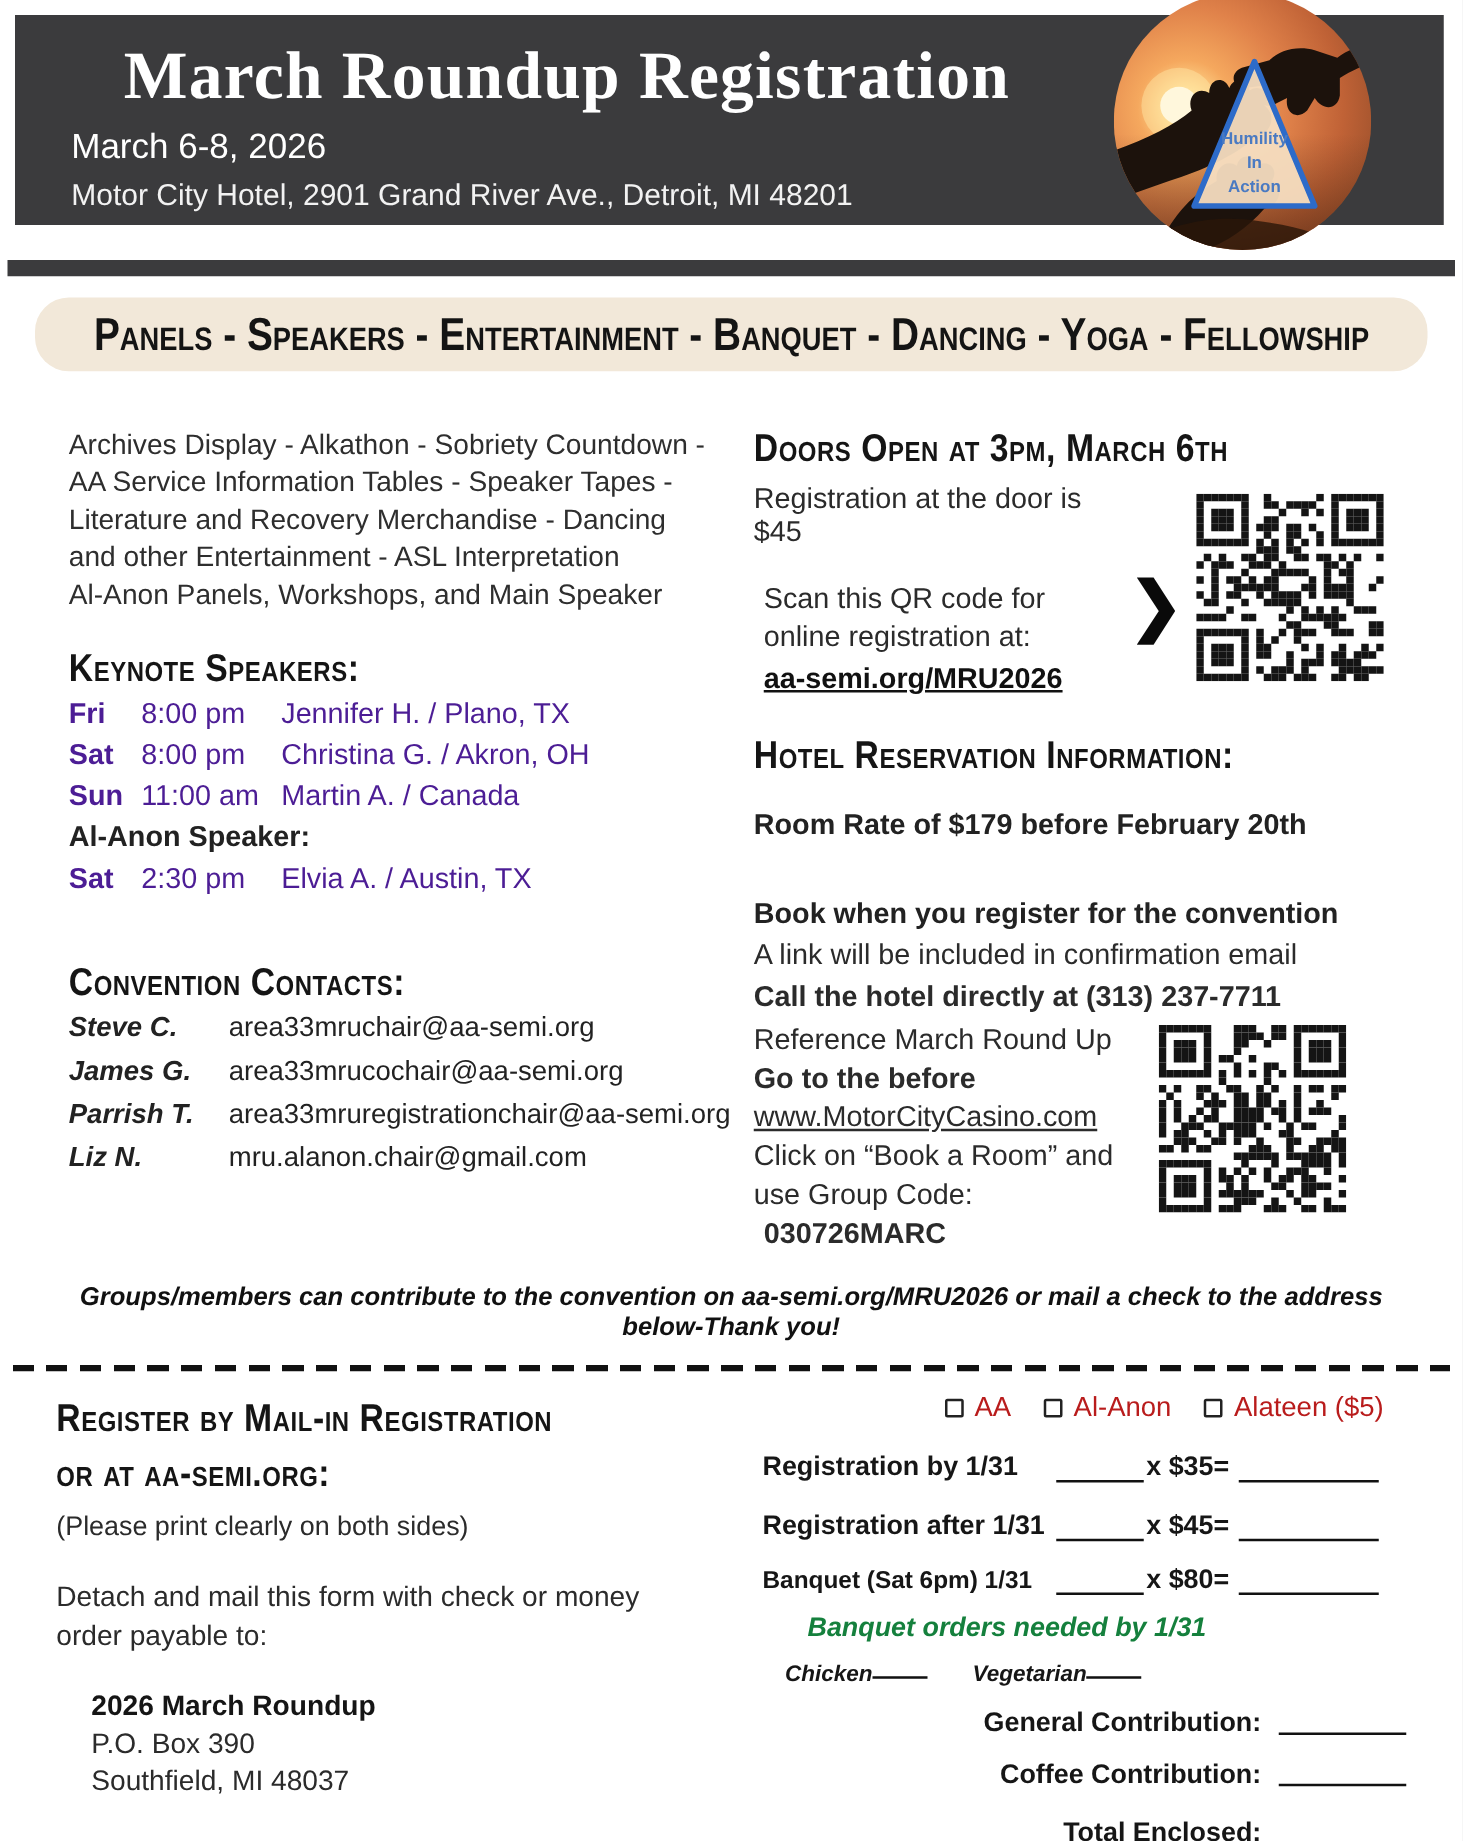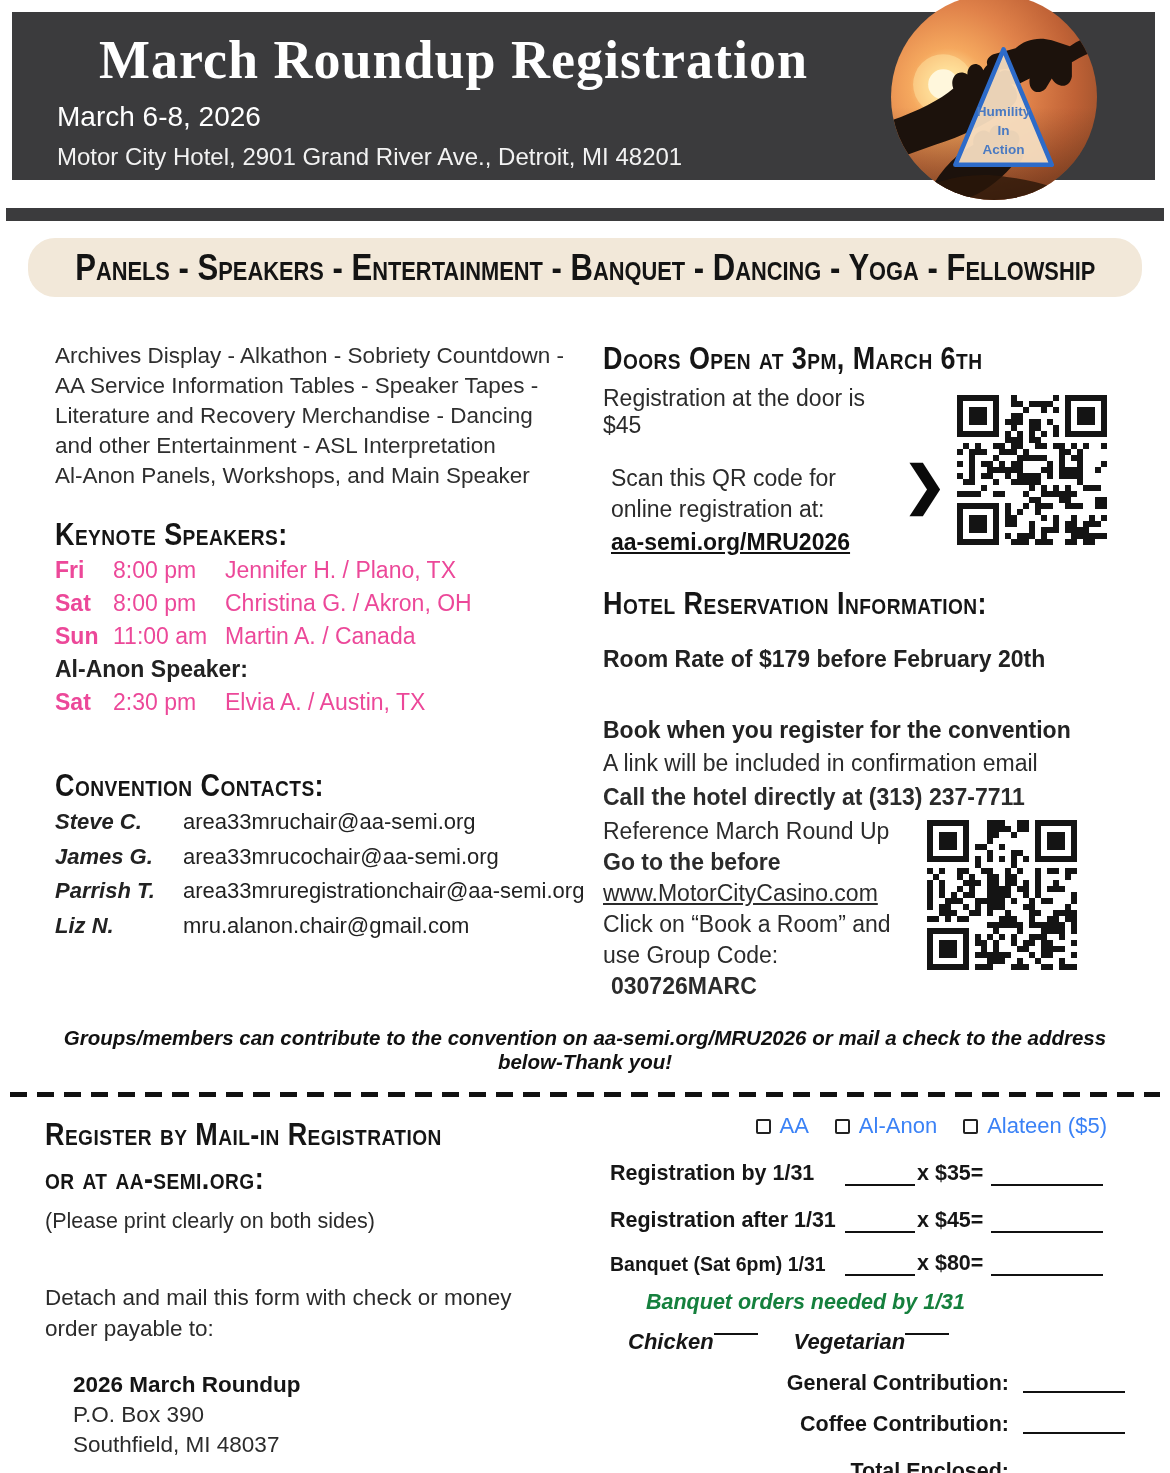--- a/index.html
+++ b/index.html
@@ -23,21 +23,21 @@
   .h2 { font-size:31px; font-weight:800; font-variant:small-caps; letter-spacing:0.5px; color:#151515; white-space:nowrap; transform:scaleX(0.87); transform-origin:0 50%; }
 
   
   .main { display:flex; padding:44px 48px 0 55px; }
   .col-left { width:548px; flex-shrink:0; }
   .col-right { flex:1; }
 
   .events div { font-size:22.5px; line-height:30px; color:#2e2e2e; }
 
   .keynote { margin-top:26px; }
-  .speaker-row { display:flex; font-size:23px; line-height:31px; color:#ec4899; margin-top:2px; }
+  .speaker-row { display:flex; font-size:23px; line-height:31px; color:#4c1d95; margin-top:2px; }
   .speaker-row .day { width:58px; font-weight:bold; }
   .speaker-row .time { width:112px; }
   .alanon-label { font-size:23px; line-height:31px; font-weight:bold; margin-top:2px; }
 
   .contacts { margin-top:50px; }
   .contact-row { display:flex; font-size:22px; line-height:32.5px; margin-top:2px; }
   .contact-row .cname { width:128px; font-weight:bold; font-style:italic; flex-shrink:0; }
 
   
   .door-row { display:flex; margin-top:8px; }
@@ -62,37 +62,37 @@
   
   .contribute { margin:24px 42px 0 42px; text-align:center; font-size:20.5px; font-weight:bold; font-style:italic; color:#111; }
   .dashed { margin:18px 10px 0 10px; height:5px; background:repeating-linear-gradient(90deg,#111 0 17px,transparent 17px 27px); }
 
   
   .form-section { display:flex; padding:16px 45px 0 45px; }
   .form-left { width:565px; flex-shrink:0; }
   .reg-head { font-size:31px; line-height:44px; }
   .reg-head > div { font-size:31px; font-weight:800; font-variant:small-caps; letter-spacing:0.5px; white-space:nowrap; transform:scaleX(0.87); transform-origin:0 50%; color:#151515; }
   .print-note { margin-top:8px; font-size:21.5px; color:#2b2b2b; }
-  .detach { margin-top:48px; font-size:22.5px; line-height:31px; color:#2b2b2b; }
+  .detach { margin-top:28px; font-size:22.5px; line-height:31px; color:#2b2b2b; }
   .address { margin-top:26px; margin-left:28px; font-size:22.5px; line-height:30px; color:#2b2b2b; }
   .address .payee { font-weight:bold; color:#151515; }
 
   .form-right { flex:1; padding-top:0px; }
-  .checkbox-row { display:flex; justify-content:flex-end; gap:26px; font-size:22px; padding-right:18px; align-items:center; color:#3b82f6; }
+  .checkbox-row { display:flex; justify-content:flex-end; gap:26px; font-size:22px; padding-right:18px; align-items:center; color:#b91c1c; }
   .cb { display:flex; align-items:center; }
   .cb .box { width:15px; height:15px; border:2.5px solid #222; border-radius:2px; margin-right:9px; flex-shrink:0; }
   .fee-row { display:flex; align-items:flex-end; margin-top:22px; font-size:21.5px; font-weight:bold; color:#161616; }
   .fee-row .fee-label { width:235px; flex-shrink:0; }
   .blank { border-bottom:2.5px solid #111; height:6px; }
   .b-qty { width:70px; }
   .b-amt { width:112px; margin-left:6px; }
   .fee-row .price { margin:0 2px 0 2px; }
   .fee-small .fee-label { font-size:19.5px; }
   .banquet-note { margin:14px 0 0 36px; font-size:21.5px; font-weight:bold; font-style:italic; color:#15803d; }
-  .meal-row { display:flex; align-items:flex-start; margin:14px 0 0 18px; font-size:22px; font-weight:bold; font-style:italic; color:#161616; }
+  .meal-row { display:flex; align-items:center; margin:14px 0 0 18px; font-size:18px; font-weight:bold; font-style:italic; color:#161616; }
   .b-meal { width:44px; }
   .meal-gap { width:36px; }
   .contrib-row { display:flex; justify-content:flex-end; margin-top:16px; font-size:21.5px; font-weight:bold; color:#161616; }
   .contrib-blank { width:102px; border-bottom:2.5px solid #111; height:22px; margin-left:14px; flex-shrink:0; }
 </style>
 </head>
 <body>
 
 <div class="page">
 

